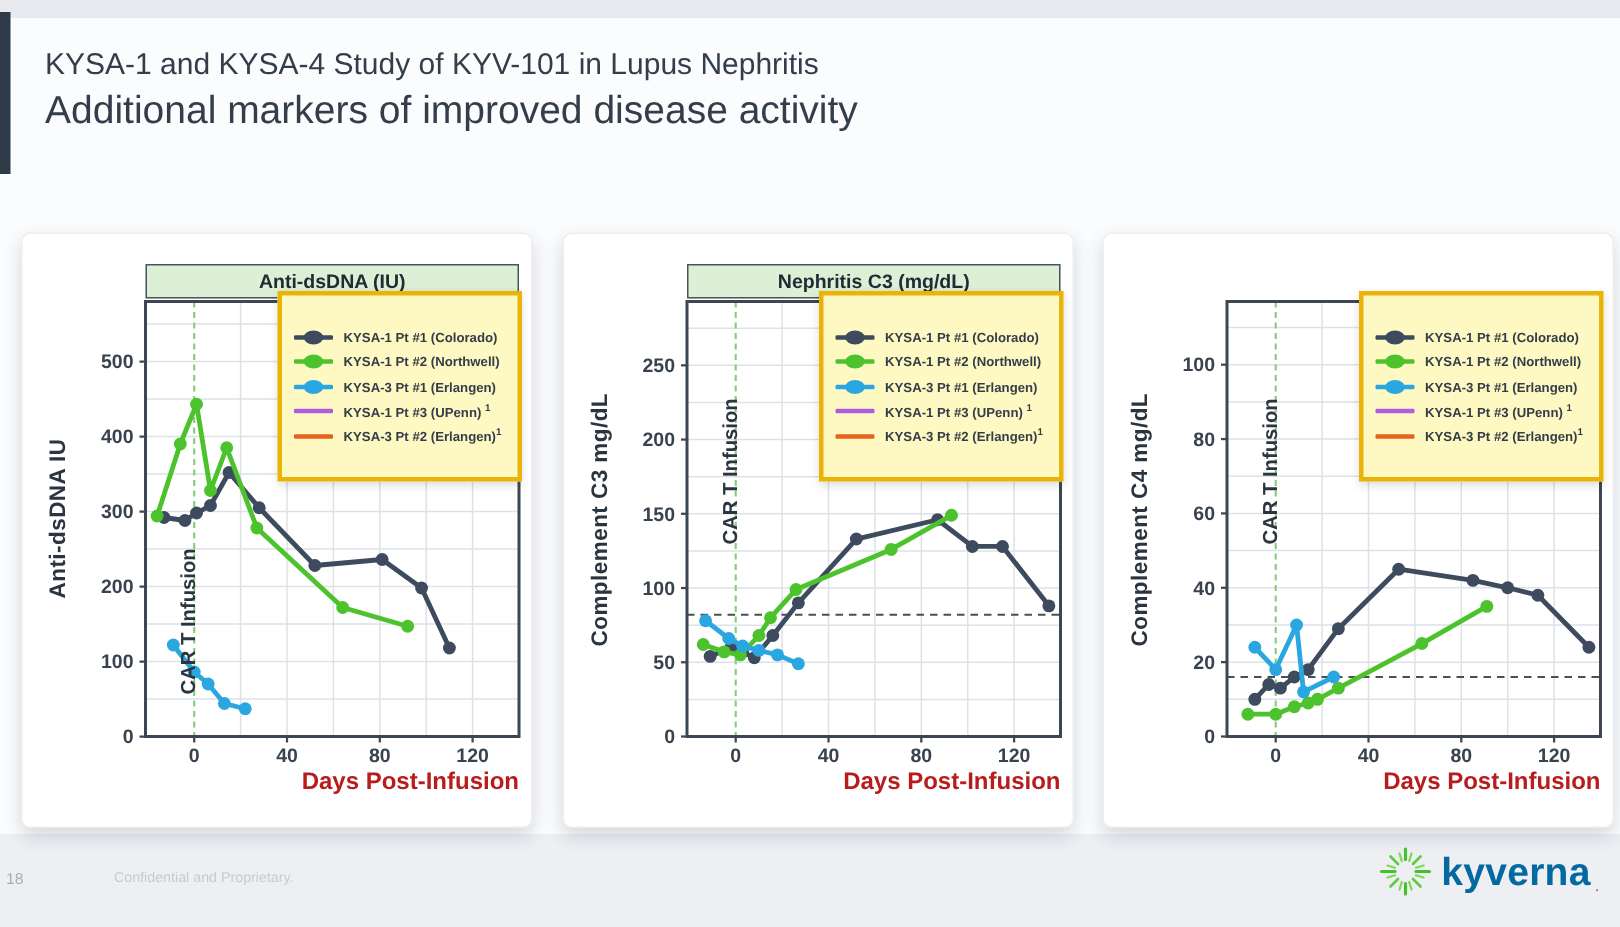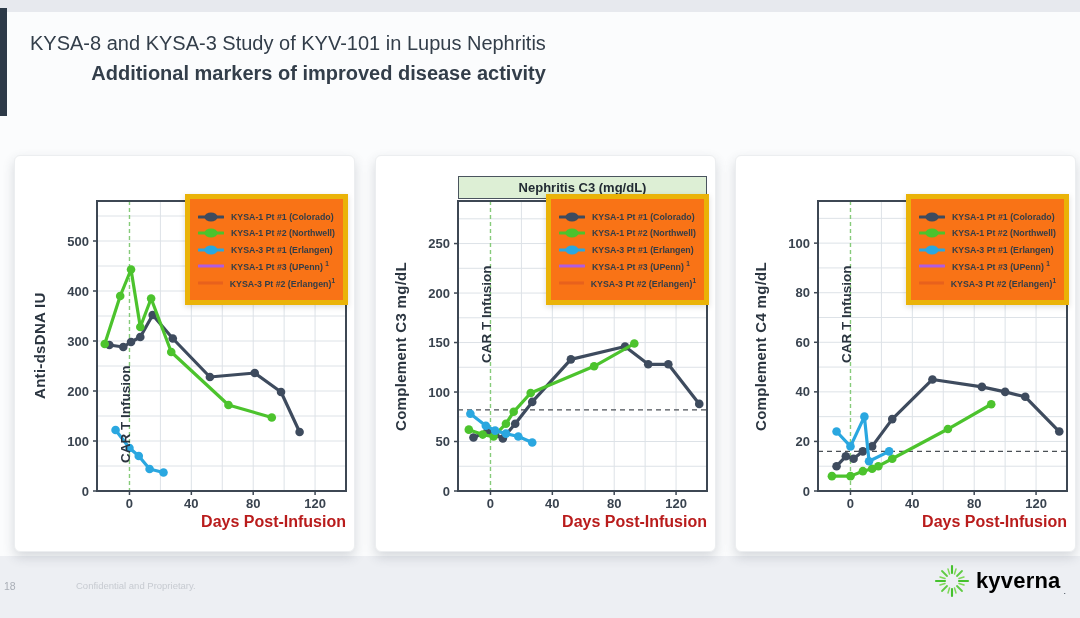--- a/index.html
+++ b/index.html
@@ -2,62 +2,63 @@
 <html><head>
 <meta charset="utf-8">
 <style>
   html,body{margin:0;padding:0;background:#fafbfd;font-family:"Liberation Sans",sans-serif;}
   .slide{position:relative;width:1080px;height:618px;background:#fbfcfd;overflow:hidden;}
   .top-strip{position:absolute;top:0;left:0;width:100%;height:12px;background:#e7e9ee;}
   .bottom-band{position:absolute;left:0;top:556px;width:100%;height:62px;background:#edeff3;}
   .accent-bar{position:absolute;left:0;top:8px;width:7px;height:108px;background:#2d3a48;}
   .titles{position:absolute;left:30px;top:28px;color:#333e4a;}
   .title-l1{font-size:20px;font-weight:400;line-height:30px;}
-  .title-l2{font-size:20px;font-weight:700;line-height:30px;text-align:right;}
+  .title-l2{font-size:26px;font-weight:400;line-height:30px;text-align:right;}
   .card{position:absolute;top:155px;width:341px;height:397px;background:#ffffff;border-radius:6px;
         box-shadow:0 5px 12px rgba(45,55,70,.18);border:1px solid #eceef0;box-sizing:border-box;}
   #card-0{left:14px;} #card-1{left:375px;} #card-2{left:735px;}
   .chart-header{position:absolute;left:82px;top:20px;width:249px;height:23px;background:#ddefd5;
         border:1.5px solid #4a545e;box-sizing:border-box;display:flex;align-items:center;justify-content:center;
         font-size:13px;font-weight:700;color:#222b33;z-index:3;}
   .plot-svg{position:absolute;left:0;top:0;z-index:1;}
   .plot-svg text{font-family:"Liberation Sans",sans-serif;}
   .ylabel{position:absolute;left:12px;top:45px;height:290px;width:24px;display:flex;align-items:center;justify-content:center;
         writing-mode:vertical-rl;transform:rotate(180deg);font-size:15px;font-weight:700;color:#2b3540;letter-spacing:.3px;z-index:2;}
   .xlabel{position:absolute;left:82px;top:357px;width:249px;text-align:right;font-size:16px;font-weight:700;color:#b91c1c;z-index:2;}
   .infusion{position:absolute;writing-mode:vertical-rl;transform:rotate(180deg);font-size:13.5px;font-weight:700;
         color:#2b3540;display:flex;align-items:center;justify-content:center;z-index:2;white-space:nowrap;}
   .infusion.tall{left:103px;top:188px;height:140px;}
   .infusion.short{left:103px;top:106px;height:104px;}
-  .legend{position:absolute;left:170px;top:38px;width:163px;background:#f97316;border:5px solid #eab308;
-        box-shadow:0 2px 6px rgba(0,0,0,.14);padding:7px 8px;box-sizing:border-box;z-index:4;}
+  .legend{position:absolute;left:170px;top:38px;width:163px;background:#fef9c3;border:3px solid #eab308;
+        box-shadow:0 2px 6px rgba(0,0,0,.14);padding:17px 8px;box-sizing:border-box;z-index:4;}
   .legend-row{display:flex;align-items:center;gap:7px;margin:4.5px 0;}
   .legend-label{font-size:8.8px;font-weight:600;color:#333d47;white-space:nowrap;}
   .legend-label sup{font-size:6.5px;}
   .page-num{position:absolute;left:4px;top:580px;font-size:10.5px;color:#a9aeb6;z-index:2;}
   .confidential{position:absolute;left:76px;top:580px;font-size:9.5px;color:#c7cbd1;z-index:2;}
   .note{position:absolute;left:264px;top:582px;font-size:8.8px;color:#3e434a;z-index:2;white-space:nowrap;}
   .logo{position:absolute;right:14px;top:562px;display:flex;align-items:center;gap:5px;z-index:2;}
-  .logo-text{font-size:22px;font-weight:700;color:#000000;letter-spacing:.2px;}
+  .logo-text{font-size:26px;font-weight:700;color:#0369a1;letter-spacing:.2px;}
   .logo-mark{font-size:9px;color:#2a3542;align-self:flex-end;margin-bottom:4px;margin-left:-2px;}
 </style>
 </head>
 <body>
 
 <div class="slide">
   <div class="top-strip"></div>
   <div class="bottom-band"></div>
   <div class="accent-bar"></div>
 
   <div class="titles">
-    <div class="title-l1">KYSA-8 and KYSA-3 Study of KYV-101 in Lupus Nephritis</div>
+    <div class="title-l1">KYSA-1 and KYSA-4 Study of KYV-101 in Lupus Nephritis</div>
     <div class="title-l2">Additional markers of improved disease activity</div>
   </div>
 
   <div class="card" id="card-0">
+    <div class="chart-header">Anti-dsDNA (IU)</div>
     <svg class="plot-svg" width="341" height="397">
         <line x1="145.40993788819875" y1="45" x2="145.40993788819875" y2="335" stroke="#dde2e7" stroke-width="1"></line>
         <line x1="176.3416149068323" y1="45" x2="176.3416149068323" y2="335" stroke="#dde2e7" stroke-width="1"></line>
         <line x1="207.27329192546583" y1="45" x2="207.27329192546583" y2="335" stroke="#dde2e7" stroke-width="1"></line>
         <line x1="238.20496894409936" y1="45" x2="238.20496894409936" y2="335" stroke="#dde2e7" stroke-width="1"></line>
         <line x1="269.1366459627329" y1="45" x2="269.1366459627329" y2="335" stroke="#dde2e7" stroke-width="1"></line>
         <line x1="300.06832298136646" y1="45" x2="300.06832298136646" y2="335" stroke="#dde2e7" stroke-width="1"></line>
         <line x1="82" y1="310" x2="331" y2="310" stroke="#dde2e7" stroke-width="1"></line>
         <line x1="82" y1="285" x2="331" y2="285" stroke="#dde2e7" stroke-width="1"></line>
         <line x1="82" y1="260" x2="331" y2="260" stroke="#dde2e7" stroke-width="1"></line>

